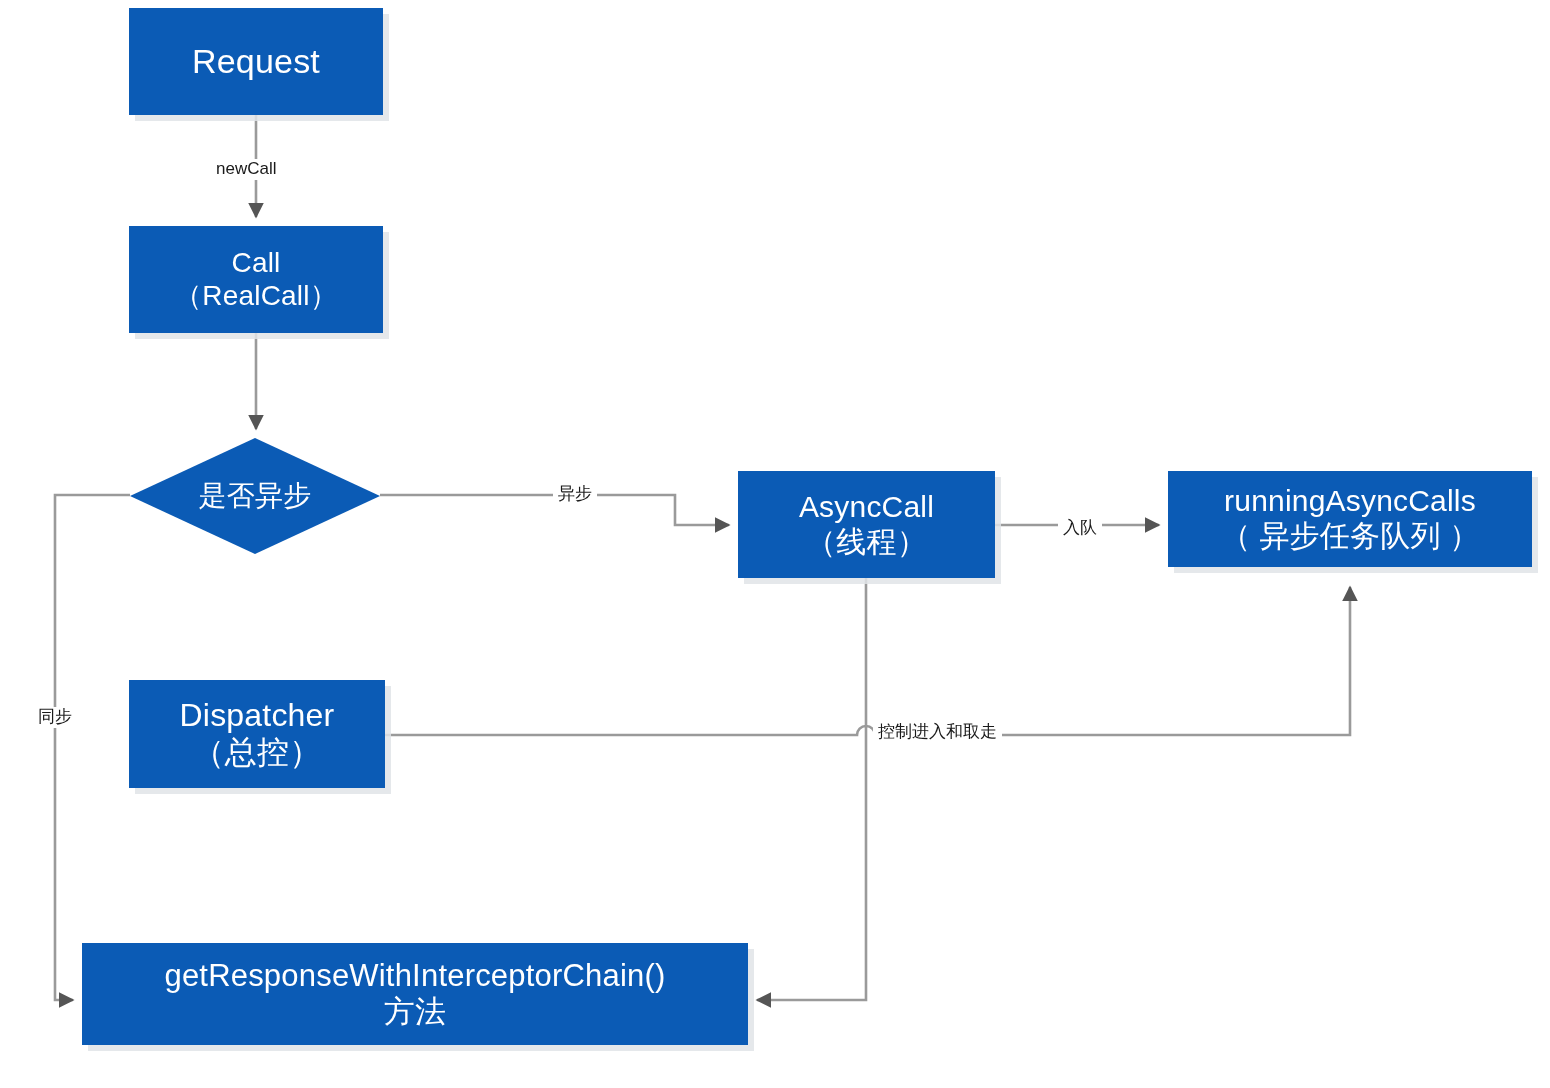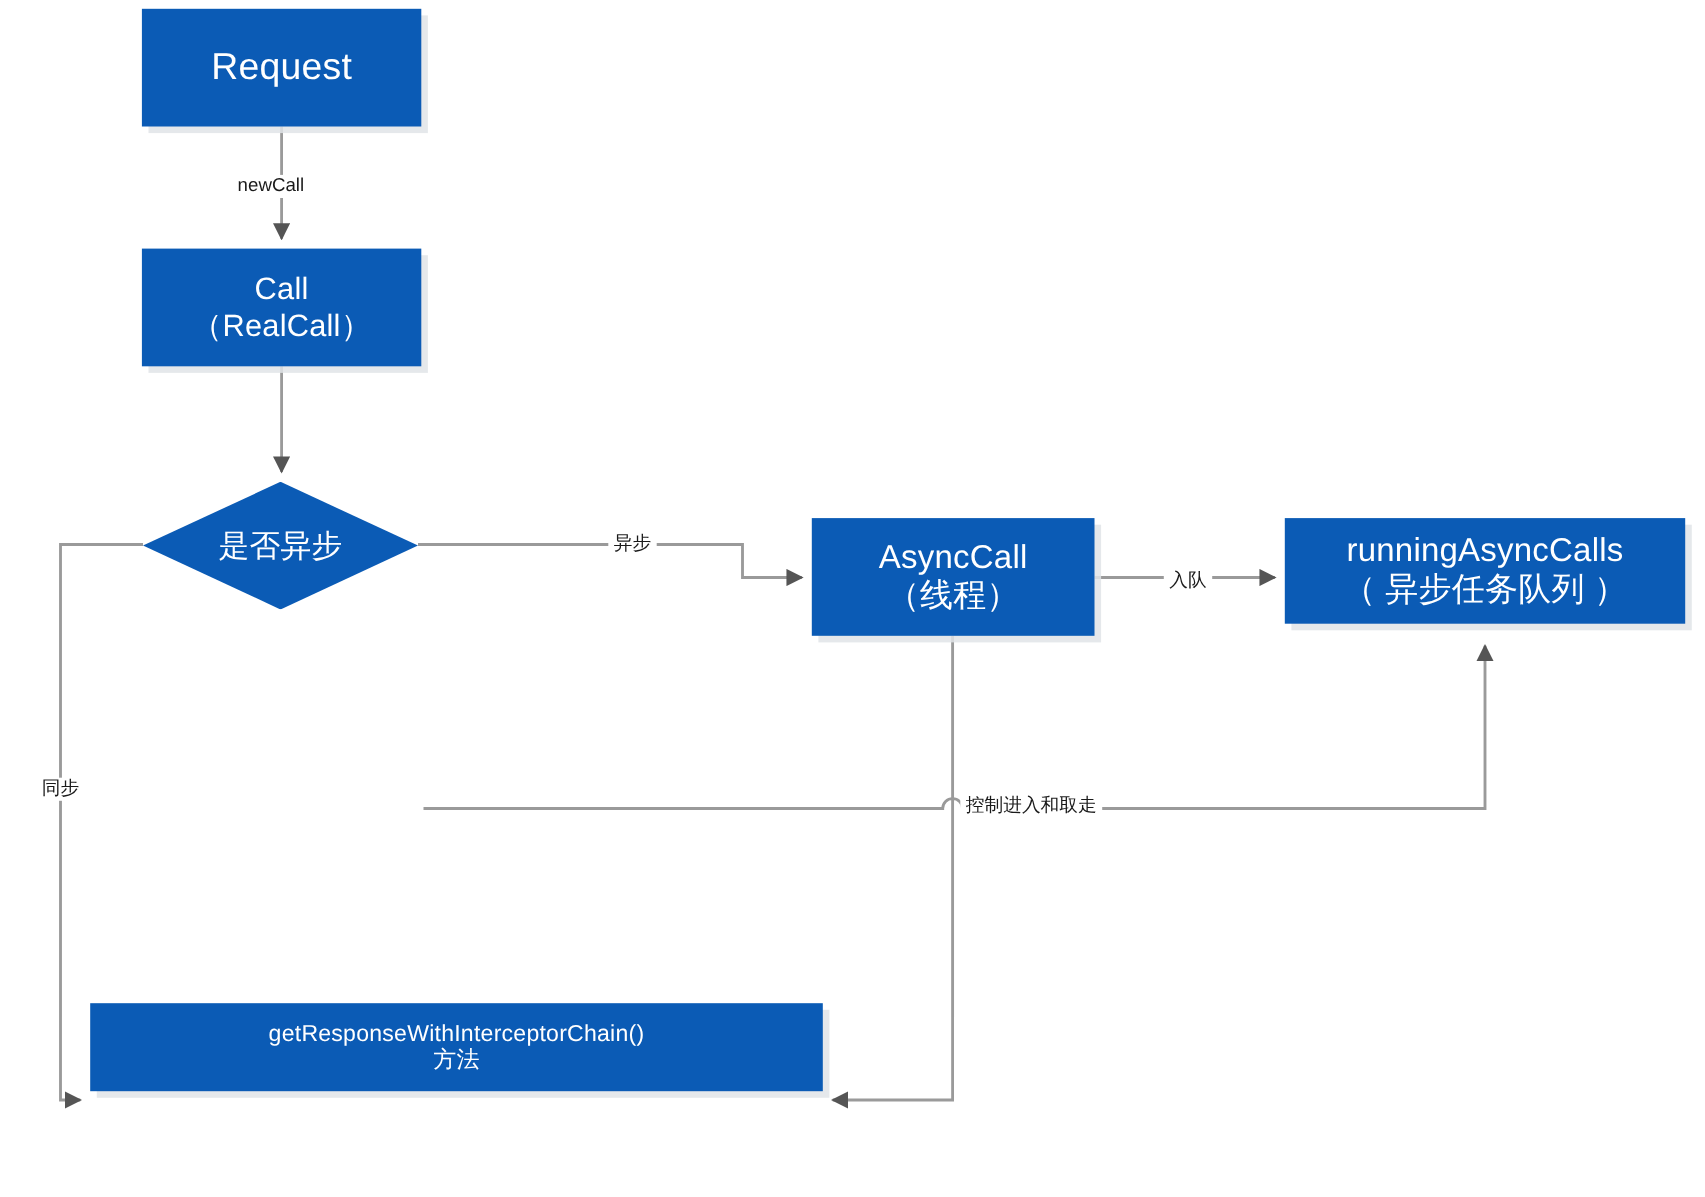--- a/index.html
+++ b/index.html
@@ -65,21 +65,21 @@
     z-index: 2;
   }
 
   
   #node-request      { left:129px; top:8px;   width:254px; height:107px; font-size:34px; }
   #node-call         { left:129px; top:226px; width:254px; height:107px; font-size:28px; }
   #node-decision     { left:130px; top:438px; width:250px; height:116px; font-size:28px; }
   #node-asynccall    { left:738px; top:471px; width:257px; height:107px; font-size:30px; }
   #node-running      { left:1168px;top:471px; width:364px; height:96px; font-size:30px; }
   #node-dispatcher   { left:129px; top:680px; width:256px; height:108px; font-size:32px; }
-  #node-getresponse  { left:82px;  top:912px; width:666px; height:80px; font-size:21px; }
+  #node-getresponse  { left:82px;  top:943px; width:666px; height:102px; font-size:31px; }
 
   .edge-label {
     position: absolute;
     color: #1a1a1a;
     font-size: 17px;
     background: #ffffff;
     padding: 1px 5px;
     white-space: nowrap;
     z-index: 4;
     line-height: 1.1;
@@ -136,20 +136,24 @@
   <div class="node rect" id="node-asynccall">
     <span class="label">AsyncCall
 （线程）</span>
   </div>
 
   <div class="node rect" id="node-running">
     <span class="label">runningAsyncCalls
 （ 异步任务队列 ）</span>
   </div>
 
+  <div class="node rect" id="node-dispatcher">
+    <span class="label">Dispatcher
+（总控）</span>
+  </div>
 
   <div class="node rect" id="node-getresponse">
     <span class="label">getResponseWithInterceptorChain()
 方法</span>
   </div>
 
   <div class="edge-label" id="lbl-newcall">newCall</div>
   <div class="edge-label" id="lbl-async">异步</div>
   <div class="edge-label" id="lbl-enqueue">入队</div>
   <div class="edge-label" id="lbl-sync">同步</div>

